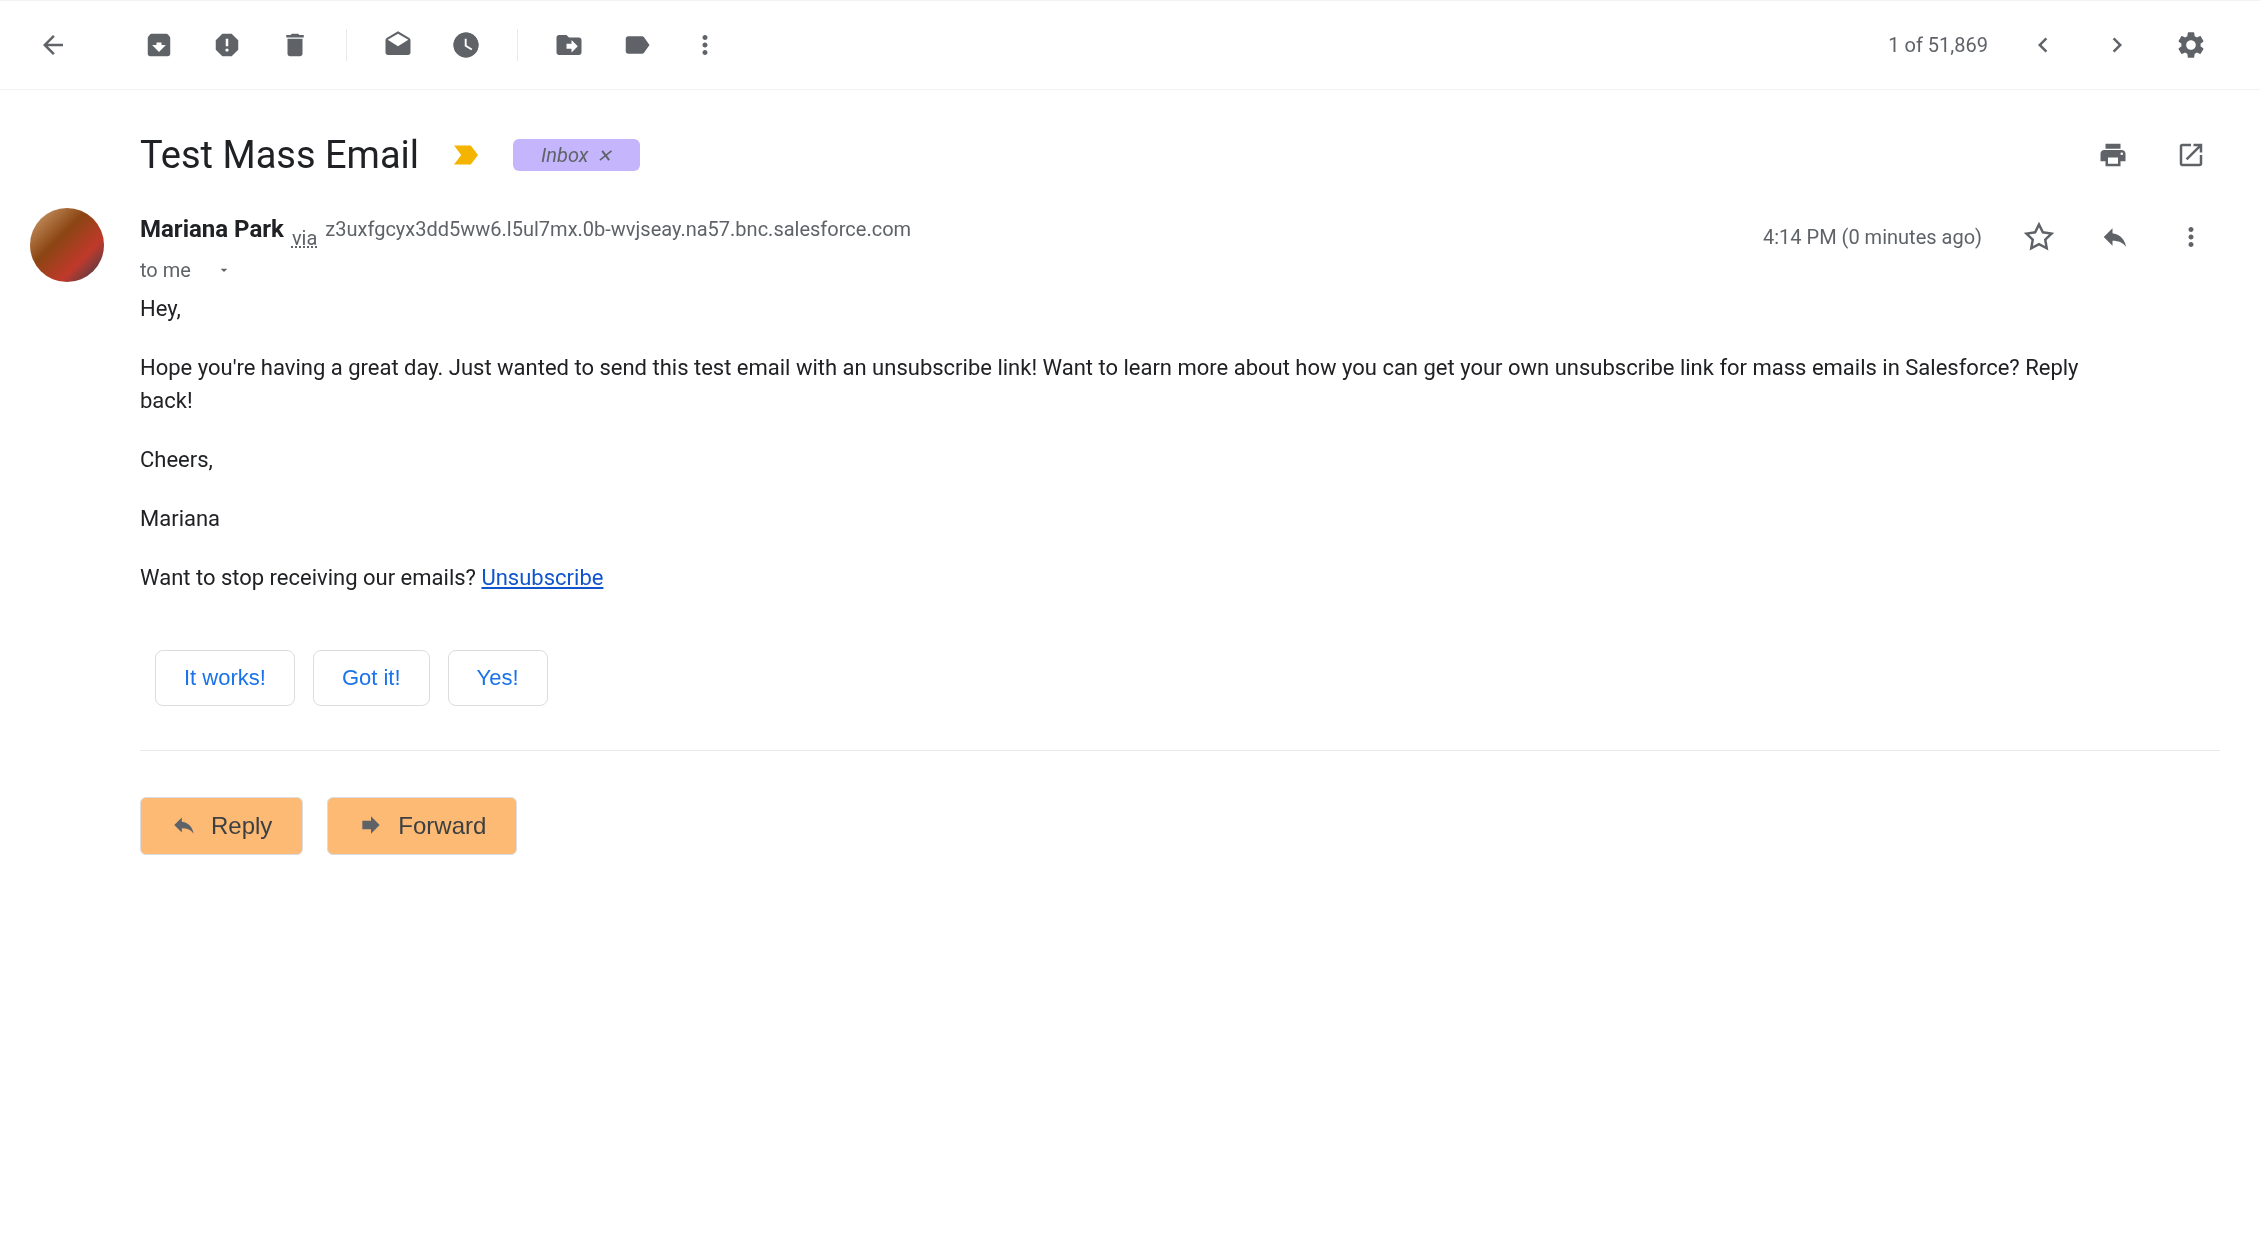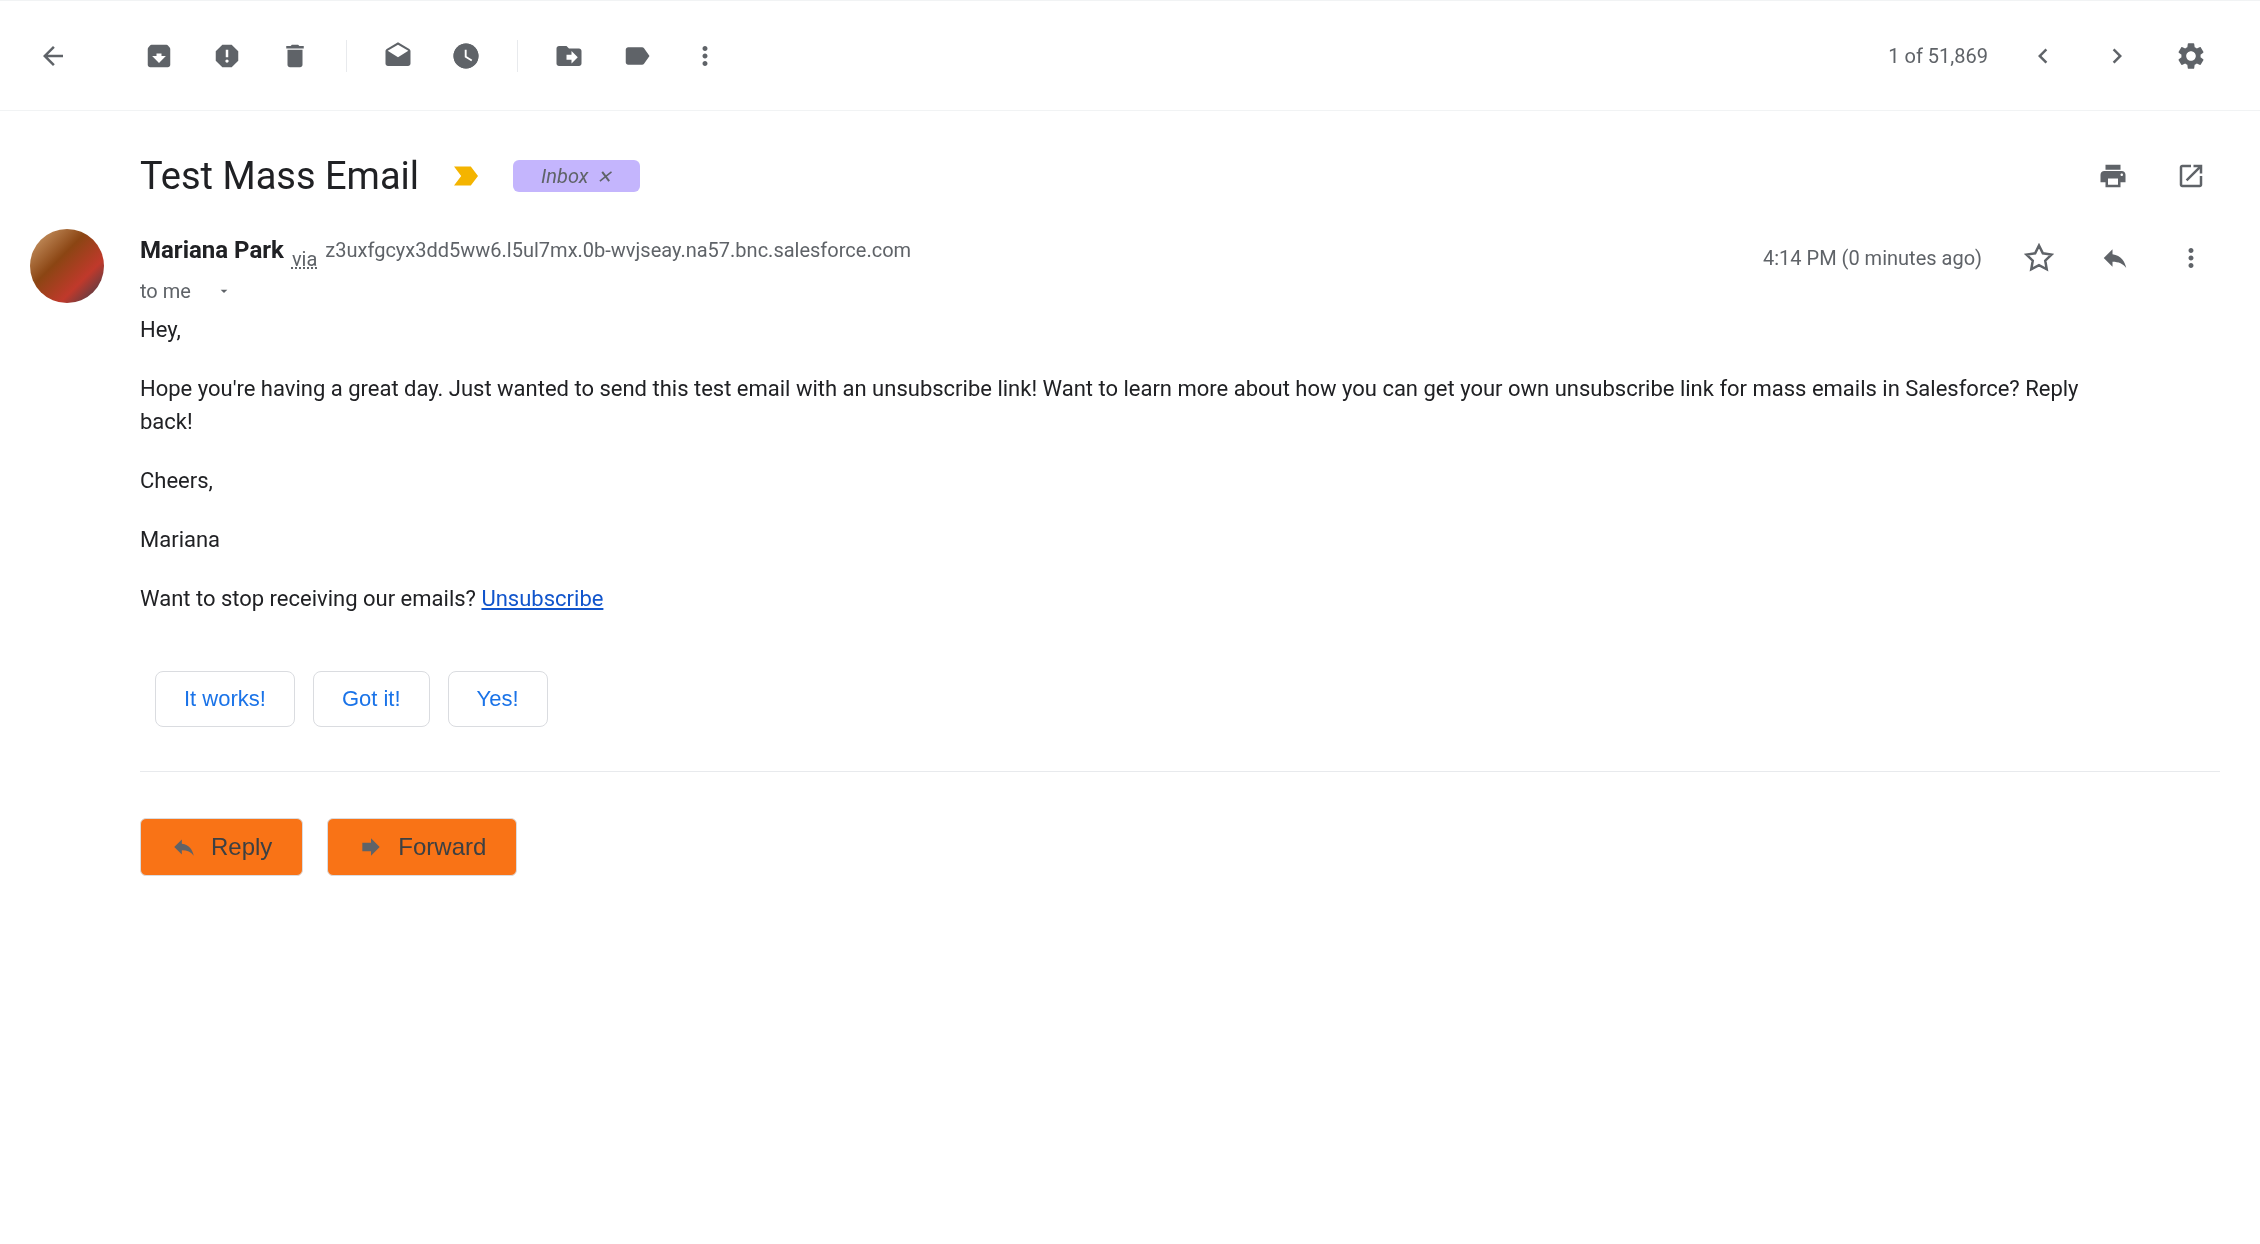--- a/index.html
+++ b/index.html
@@ -4,21 +4,21 @@
   <style>
     * { box-sizing: border-box; margin: 0; padding: 0; }
     body { font-family: 'Google Sans', Roboto, Arial, sans-serif; background: #fff; color: #202124; width: 2260px; }
     
     .toolbar {
       display: flex;
       align-items: center;
       padding: 10px 40px 10px 24px;
       border-top: 1px solid #f1f3f4;
       border-bottom: 1px solid #f1f3f4;
-      height: 111px;
+      height: 90px;
     }
     .toolbar-left { display: flex; align-items: center; gap: 10px; }
     .toolbar-right { display: flex; align-items: center; gap: 16px; margin-left: auto; }
     .icon-btn {
       width: 58px; height: 58px;
       display: flex; align-items: center; justify-content: center;
       border-radius: 50%;
       cursor: pointer;
       color: #5f6368;
     }
@@ -72,24 +72,24 @@
     .smart-reply {
       border: 1px solid #dadce0; border-radius: 8px;
       padding: 14px 28px; font-size: 22px; color: #1a73e8;
       cursor: pointer; background: #fff;
     }
     
     .hr { border-top: 1px solid #e8eaed; margin-bottom: 46px; }
     
     .action-buttons { display: flex; gap: 24px; }
     .action-btn {
-      display: flex; align-items: center; gap: 14px;
+      display: flex; gap: 14px;
       border: 1px solid #dadce0; border-radius: 6px;
       padding: 14px 30px; font-size: 24px; color: #3c4043;
-      cursor: pointer; background: #f97316;
+      cursor: pointer; background: #fdba74;
     }
     
     svg { display: block; }
   </style>
 </head>
 <body>
 
 <div class="toolbar">
   <div class="toolbar-left">
     <div class="icon-btn">

